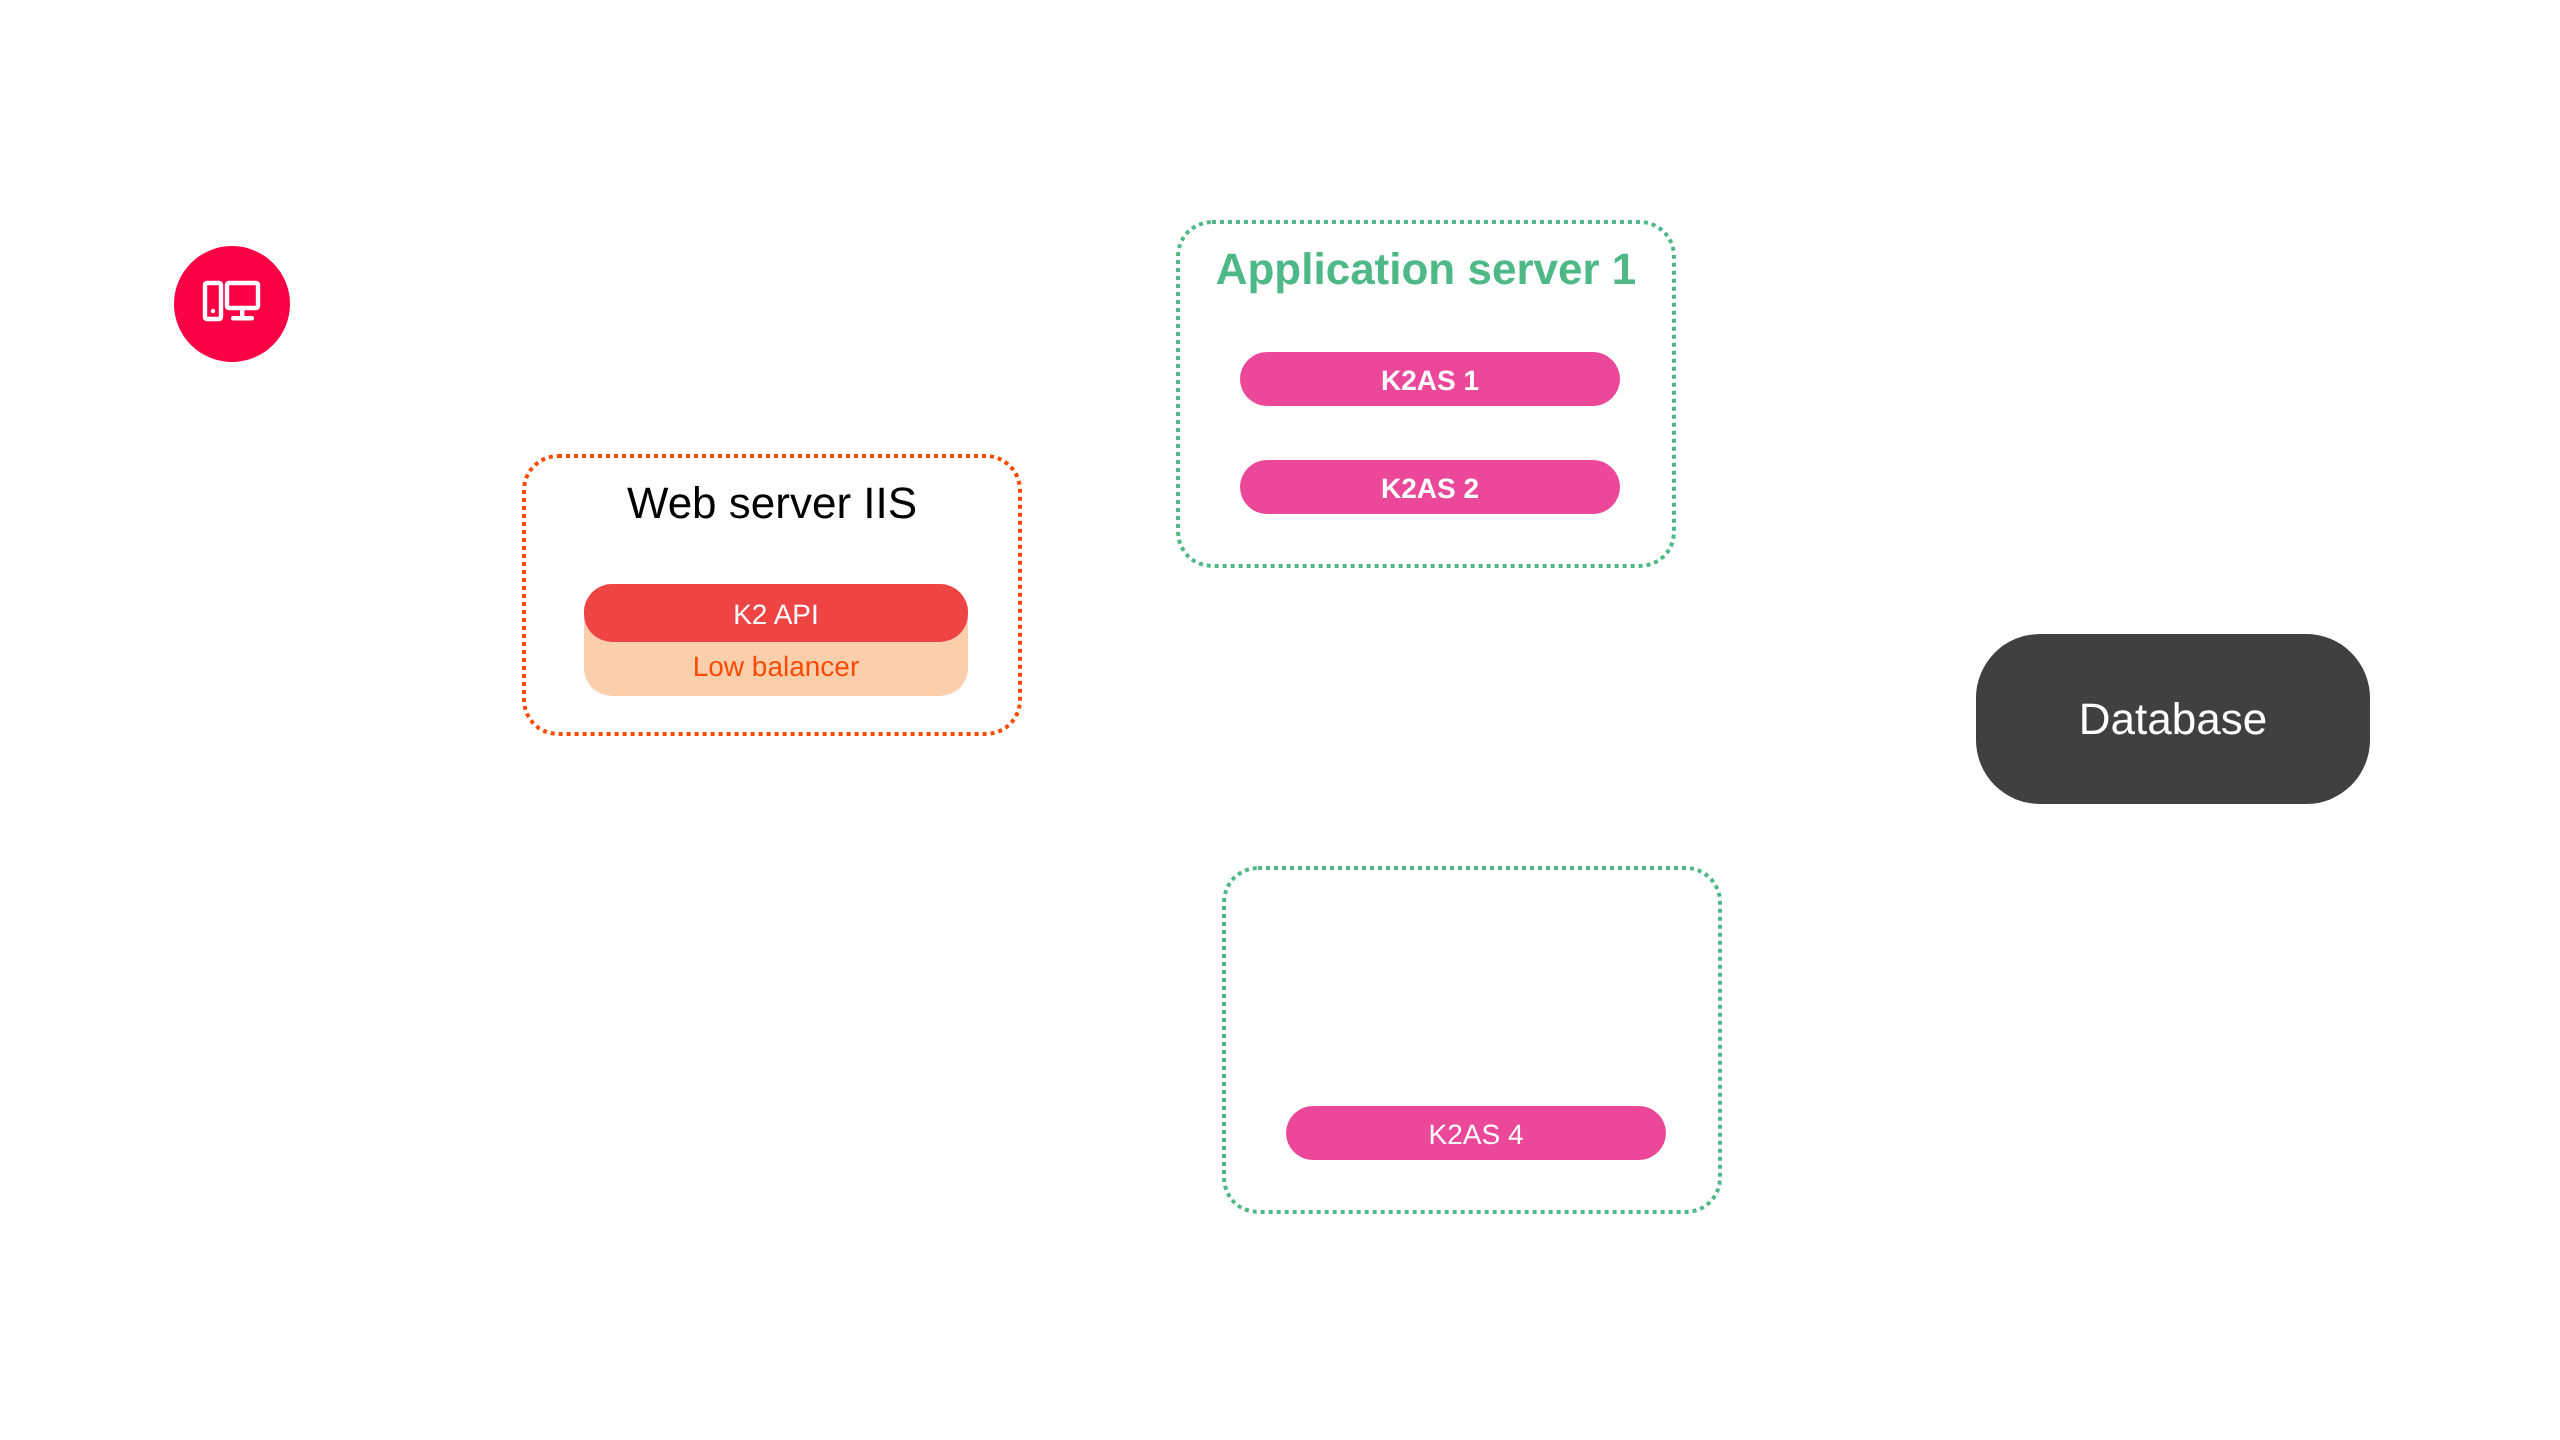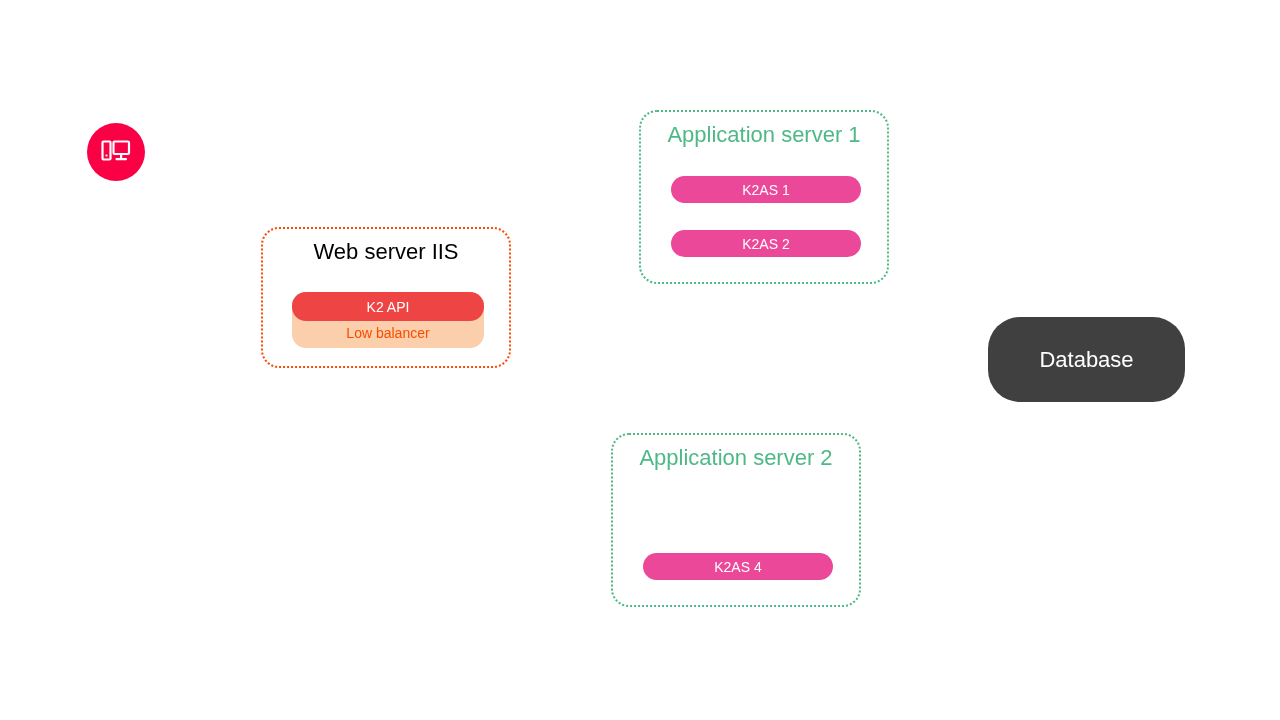--- a/index.html
+++ b/index.html
@@ -65,21 +65,21 @@
   }
   .group-web .group-title { color: #000000; }
 
   
   .group-app {
     width: 250px;
     height: 174px;
     border-color: #4eb886;
   }
   .group-app .group-title { color: #4eb886; }
-  .group-app1 { left: 639px; top: 110px; }
+  .group-app1 { left: 588px; top: 110px; font-weight: bold; }
   .group-app2 { left: 611px; top: 433px; }
 
   
   .web-stack {
     position: absolute;
     left: 29px;
     top: 63px;
     width: 192px;
   }
   .low-balancer {
@@ -175,19 +175,18 @@
     </div>
   </div>
 
   <div class="group group-app group-app1">
     <div class="group-title">Application server 1</div>
     <div class="pill pill-0">K2AS 1</div>
     <div class="pill pill-1">K2AS 2</div>
   </div>
 
   <div class="group group-app group-app2">
-    <div class="group-title">Application server 2</div>
     <div class="pill pill-1">K2AS 4</div>
   </div>
 
   <div class="database">Database</div>
 
 </div>
 
 </body></html>

